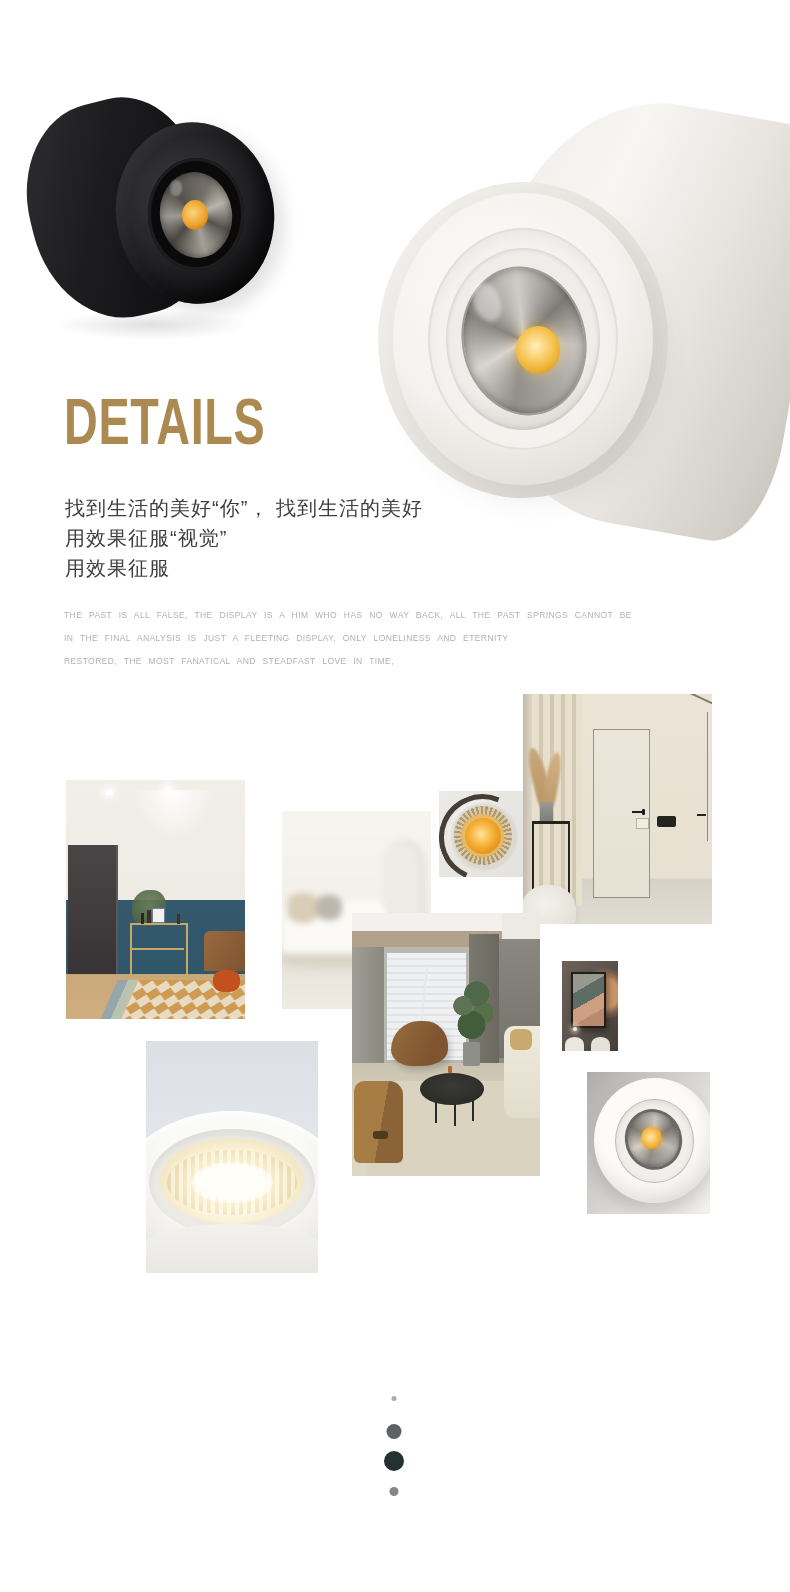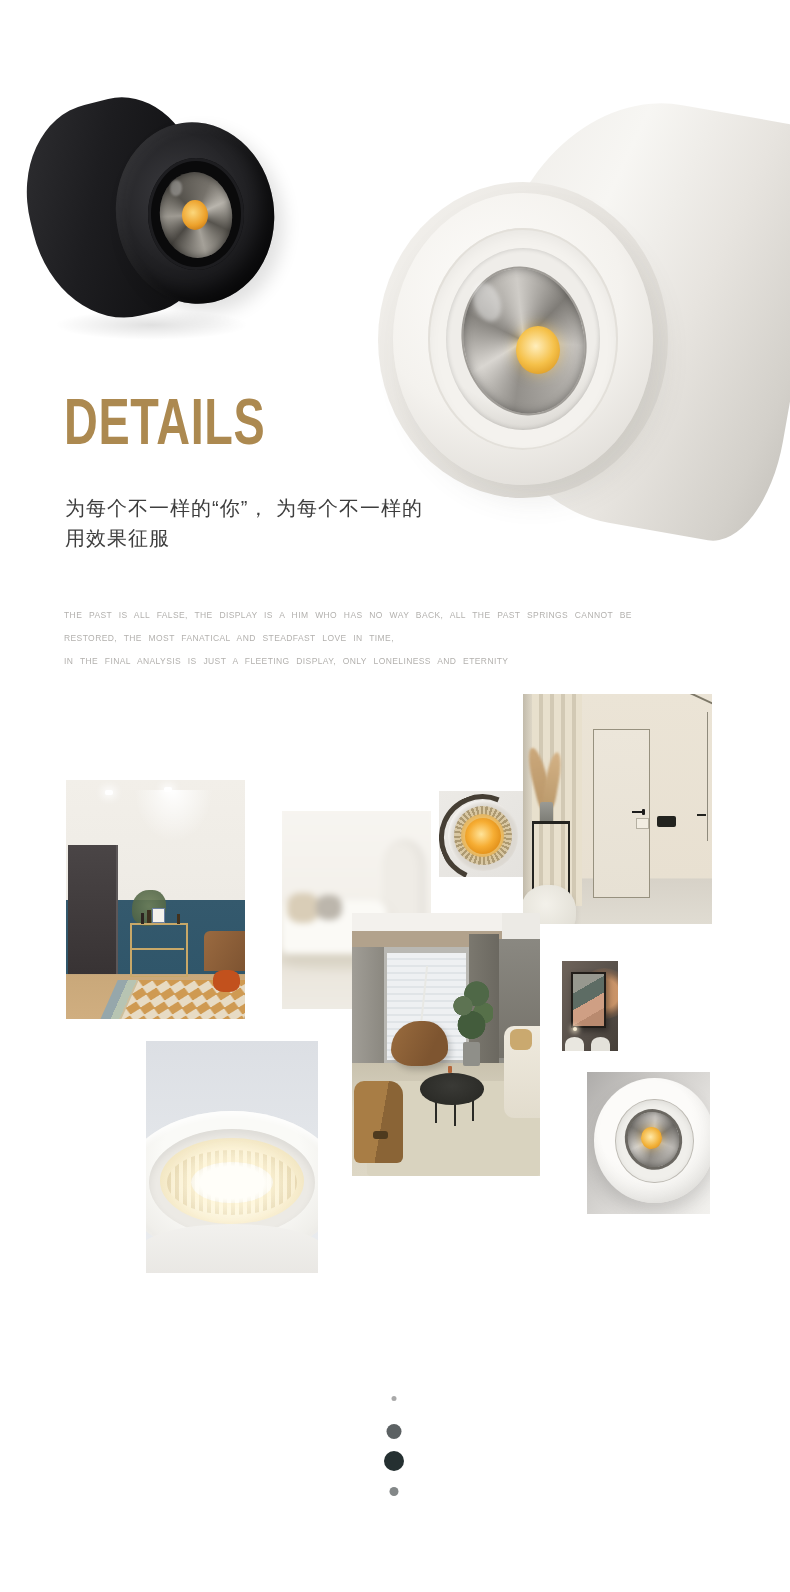--- a/index.html
+++ b/index.html
@@ -241,28 +241,29 @@
     <div class="abs wht-ring1"></div>
     <div class="abs wht-gap"></div>
     <div class="abs wht-lens"></div>
     <div class="abs wht-led"></div>
     <div class="abs wht-glint"></div>
   </div>
 
   <div class="abs title">DETAILS</div>
 
   <div class="abs tagline">
-    <div>为每个不一样的“你”， 为每个不一样的</div>
+    <div>找到生活的美好“你”， 找到生活的美好</div>
+    <div>用效果征服“视觉”</div>
     <div>用效果征服</div>
   </div>
 
   <div class="abs caption">
     <div>THE PAST IS ALL FALSE, THE DISPLAY IS A HIM WHO HAS NO WAY BACK, ALL THE PAST SPRINGS CANNOT BE</div>
+    <div>IN THE FINAL ANALYSIS IS JUST A FLEETING DISPLAY, ONLY LONELINESS AND ETERNITY</div>
     <div>RESTORED, THE MOST FANATICAL AND STEADFAST LOVE IN TIME,</div>
-    <div>IN THE FINAL ANALYSIS IS JUST A FLEETING DISPLAY, ONLY LONELINESS AND ETERNITY</div>
   </div>
 
   <div class="photo ph-entry">
     <div class="abs pe-door"></div>
     <div class="abs pe-dl" style="left:22%;top:4%;"></div>
     <div class="abs pe-dl" style="left:55%;top:3%;"></div>
     <div class="abs pe-cone"></div>
     <div class="abs pe-plant"></div>
     <div class="abs pe-console"></div>
     <div class="abs pe-shelf"></div>

